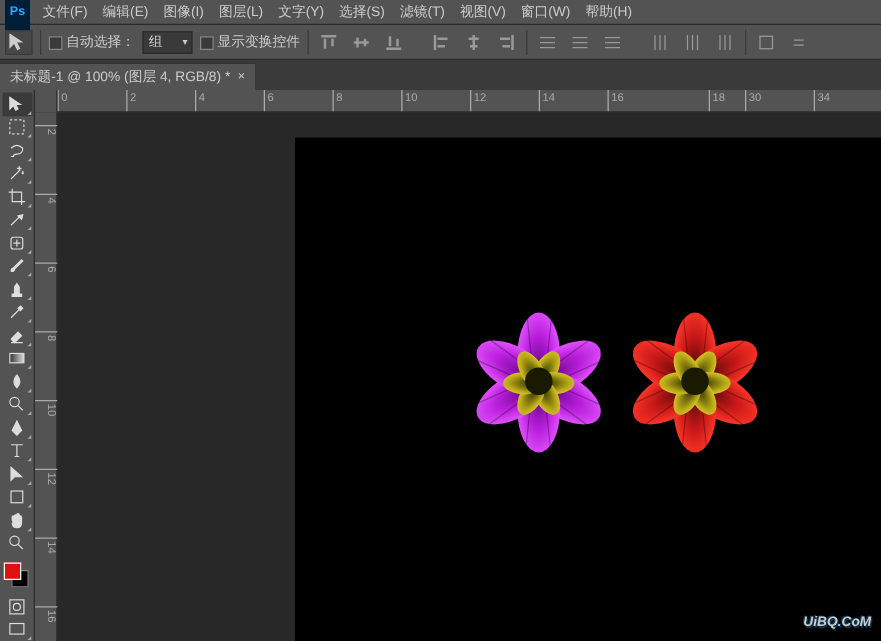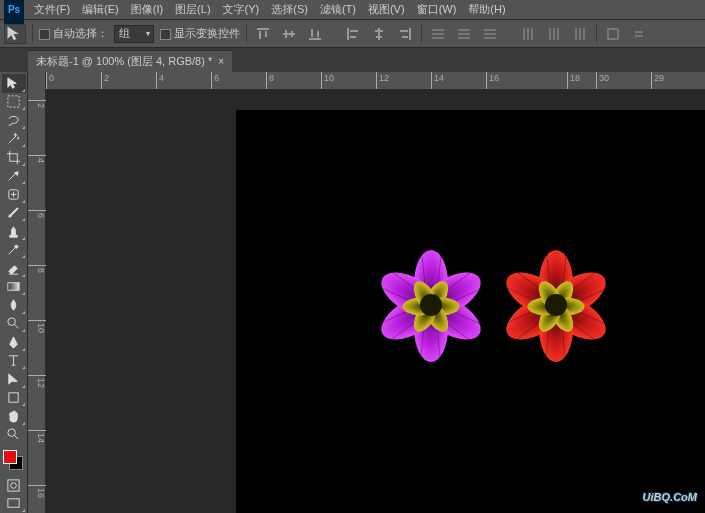--- a/index.html
+++ b/index.html
@@ -8,21 +8,21 @@
 .ps-logo{width:20px;height:36px;background:#001e36;color:#31a8ff;font-weight:bold;font-size:10px;display:flex;align-items:center;justify-content:center;margin:0 4px;border-radius:2px}
 .menu-item{padding:16px 6px;cursor:pointer}
 .optbar{height:28px;background:#535353;display:flex;align-items:center;border-bottom:1px solid #2a2a2a;padding:0 4px;gap:6px}
 .opt-tool{width:22px;height:20px;border:1px solid #3a3a3a;display:flex;align-items:center;justify-content:center;background:#474747}
 .chk{width:11px;height:11px;border:1px solid #888;background:#3a3a3a;display:inline-block;vertical-align:middle;margin-right:3px}
 .sel{height:18px;background:#3a3a3a;border:1px solid #2a2a2a;padding:0 14px 0 4px;display:flex;align-items:center;position:relative;min-width:40px}
 .sel::after{content:"▾";position:absolute;right:3px;font-size:8px}
 .divider{width:1px;height:20px;background:#3a3a3a}
 .ico-btn{width:20px;height:18px;display:flex;align-items:center;justify-content:center;color:#999;cursor:pointer}
 .ico-btn svg{width:14px;height:14px;stroke:#999;fill:none;stroke-width:1}
-.tabbar{height:24px;background:#3a3a3a;display:flex;align-items:flex-end;padding-left:28px}
+.tabbar{height:24px;background:#3a3a3a;display:flex;align-items:flex-end;}
 .tab{background:#535353;padding:3px 8px;font-size:10px;display:flex;align-items:center;gap:6px;border-top:1px solid #2a2a2a}
 .tab .x{font-size:10px;cursor:pointer}
 .workspace{display:flex;height:441px}
 .toolbar{width:28px;background:#535353;border-right:1px solid #2a2a2a;display:flex;flex-direction:column;padding-top:2px}
 .tool{width:24px;height:20px;margin:0 auto;display:flex;align-items:center;justify-content:center;cursor:pointer;position:relative}
 .tool.active{background:#3a3a3a}
 .tool svg{width:15px;height:15px;stroke:#ddd;fill:none;stroke-width:1}
 .tool .corner{position:absolute;right:1px;bottom:1px;width:0;height:0;border-right:3px solid #aaa;border-top:3px solid transparent}
 .swatches{margin-top:4px;padding:2px;position:relative;height:30px}
 .fg{position:absolute;width:14px;height:14px;border:1px solid #fff;left:3px;top:2px;z-index:2}
@@ -322,21 +322,21 @@
           <div class="tick-h" style="left: 55px;">2</div>
           <div class="tick-h" style="left: 110px;">4</div>
           <div class="tick-h" style="left: 165px;">6</div>
           <div class="tick-h" style="left: 220px;">8</div>
           <div class="tick-h" style="left: 275px;">10</div>
           <div class="tick-h" style="left: 330px;">12</div>
           <div class="tick-h" style="left: 385px;">14</div>
           <div class="tick-h" style="left: 440px;">16</div>
           <div class="tick-h" style="left: 495px; margin-left: 26px;">18</div>
           <div class="tick-h" style="left: 550px;">30</div>
-          <div class="tick-h" style="left: 605px;">29</div>
+          <div class="tick-h" style="left: 605px;">34</div>
         </div>
     </div>
     <div class="edit-body">
       <div class="ruler-v" id="rticks-v">
           <div class="tick-v" style="top: 10px;">2</div>
           <div class="tick-v" style="top: 65px;">4</div>
           <div class="tick-v" style="top: 120px;">6</div>
           <div class="tick-v" style="top: 175px;">8</div>
           <div class="tick-v" style="top: 230px;">10</div>
           <div class="tick-v" style="top: 285px;">12</div>

